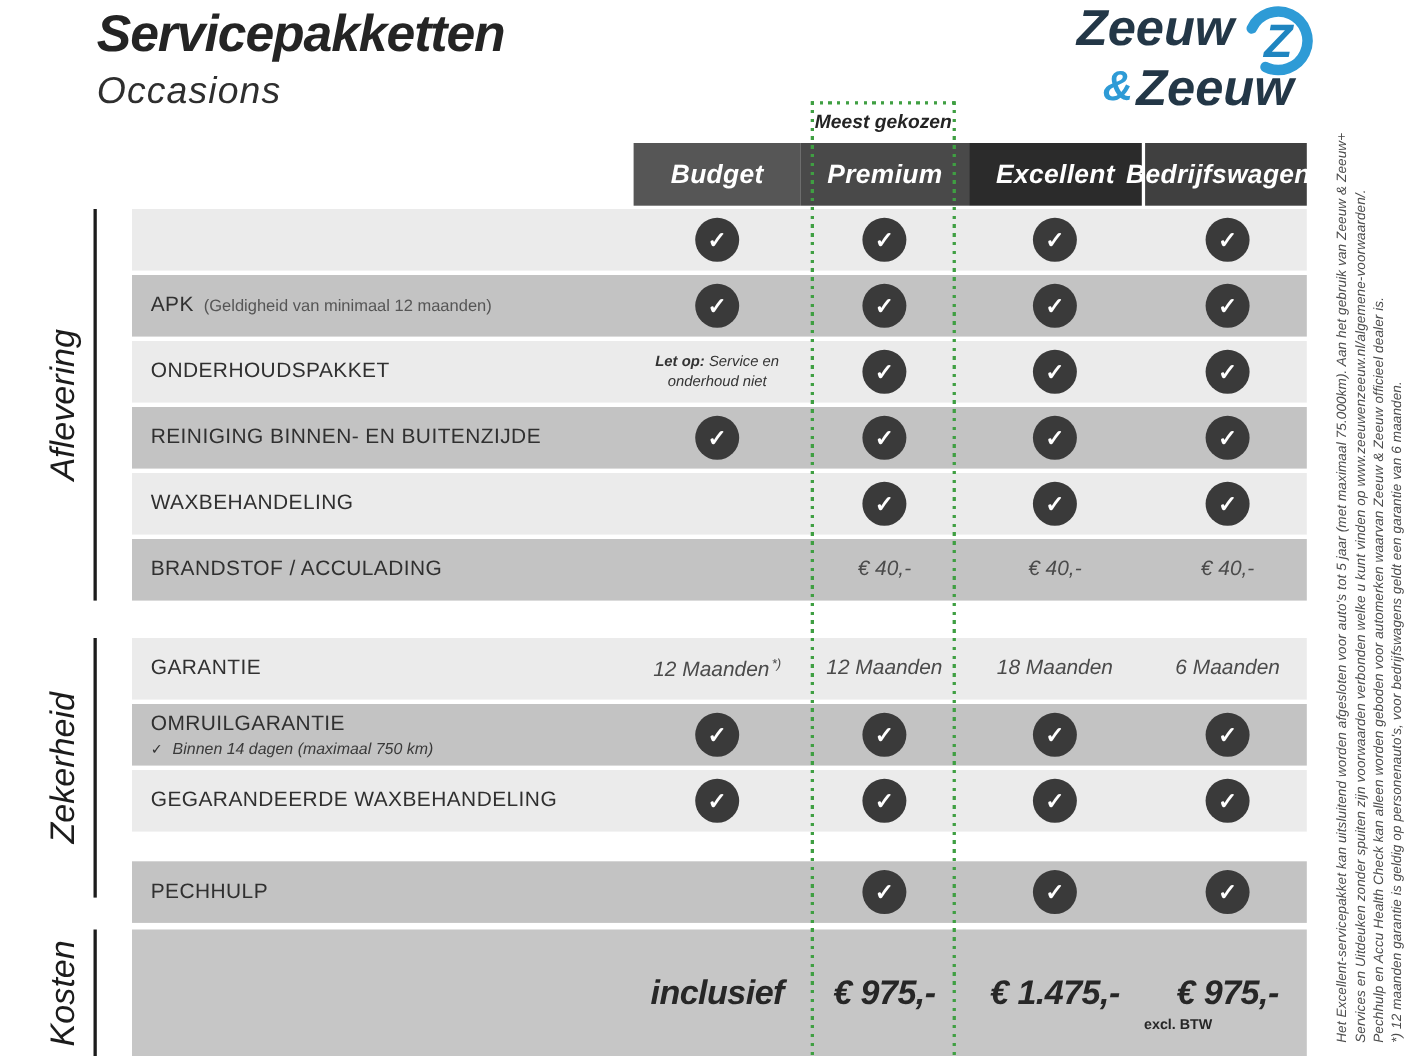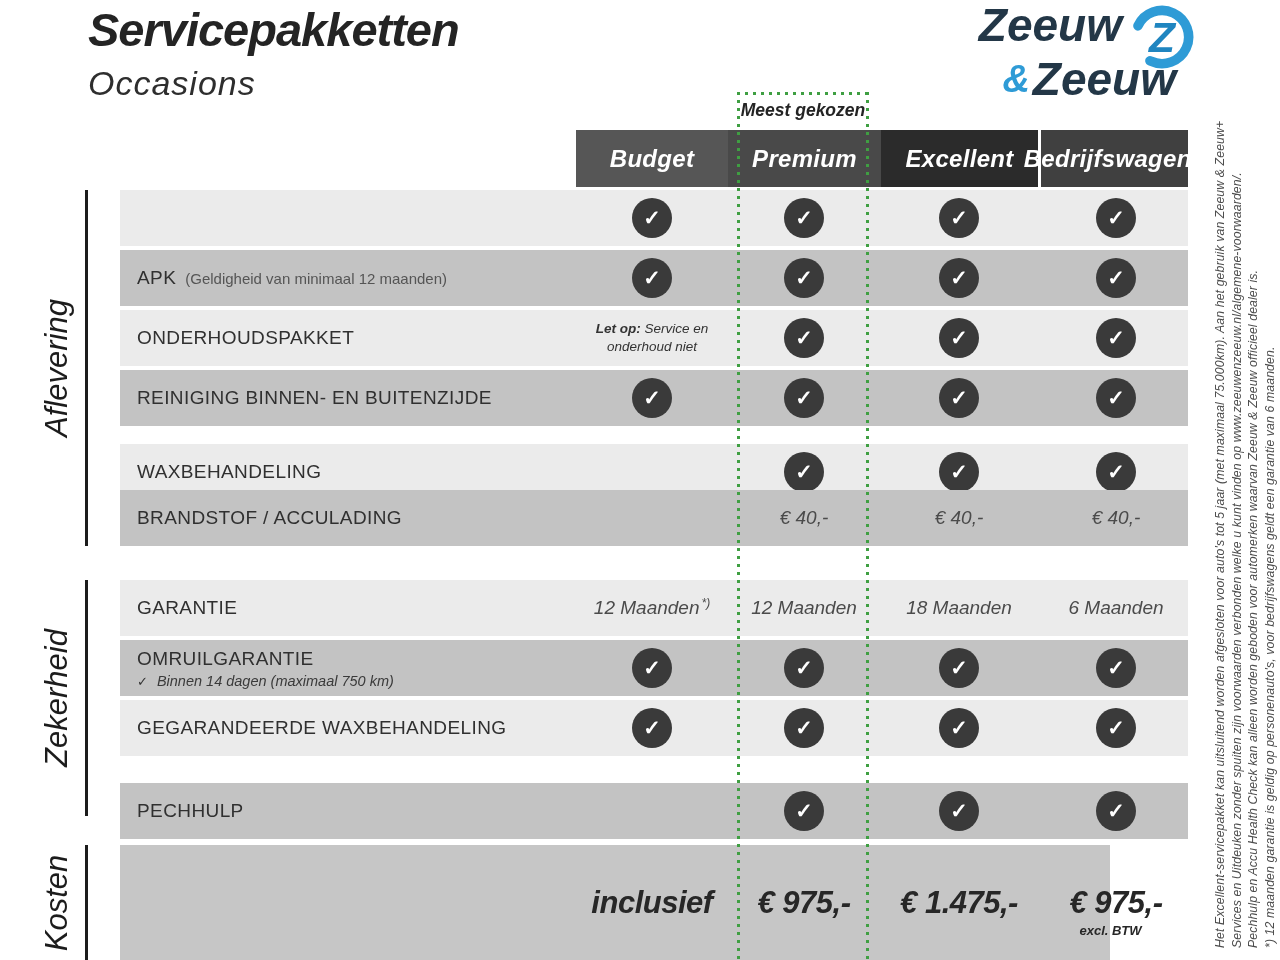--- a/index.html
+++ b/index.html
@@ -41,23 +41,23 @@
   .sub-inline{font-size:15px;color:#555;margin-left:9px;letter-spacing:0}
   .sub-below{font-style:italic;font-size:14.5px;color:#3a3a3a;letter-spacing:0}
   .tick{font-size:13px;margin-right:9px;font-style:normal;color:#333}
   .cell{position:absolute;top:0;height:100%;width:152px;display:flex;align-items:center;justify-content:center}
   .check{width:40px;height:40px;border-radius:50%;background:#3a3a3a;display:flex;align-items:center;justify-content:center;color:#fff;font-size:21px;font-weight:bold}
   .cell-text{font-style:italic;font-size:19px;color:#4b4b4b;white-space:nowrap}
   .cell-text sup{font-size:12px;margin-left:2px}
   .cell-note{font-style:italic;font-size:13.5px;color:#333;text-align:center;line-height:1.35;width:132px}
 
   
-  .band{position:absolute;left:120px;top:845px;width:990px;height:115px;background:#c6c6c6}
+  .band{position:absolute;left:120px;top:845px;width:1068px;height:115px;background:#c6c6c6}
   .price{font-weight:bold;font-style:italic;font-size:31px;color:#272727;letter-spacing:-.5px;white-space:nowrap}
-  .price-note{position:absolute;left:0;right:11px;top:78px;text-align:center;font-weight:bold;font-style:italic;font-size:13px;color:#272727}
+  .price-note{position:absolute;left:0;right:11px;top:78px;font-weight:bold;font-size:13px;color:#272727}
 
   
   .rail{position:absolute;left:85px;width:3px;background:#1c1c1c}
   .rail-label{position:absolute;left:57px;font-style:italic;font-size:31px;color:#1c1c1c;white-space:nowrap;
               transform:translate(-50%,-50%) rotate(-90deg)}
 
   
   .disclaimer{position:absolute;left:1212px;top:948px;width:832px;transform:rotate(-90deg);transform-origin:0 0;
               font-style:italic;font-size:12.3px;line-height:16.6px;color:#4c4c4c;letter-spacing:.1px;white-space:nowrap}
 </style>
@@ -155,21 +155,21 @@
       <div class="cell" style="left: 608px;">
         <div class="check">✓</div>
       </div>
       <div class="cell" style="left: 763px;">
         <div class="check">✓</div>
       </div>
       <div class="cell" style="left: 920px;">
         <div class="check">✓</div>
       </div>
     </div>
-    <div class="row light" style="top: 444px;">
+    <div class="row light" style="top: 430px;">
       <div class="row-label">
         <div>WAXBEHANDELING</div>
       </div>
       <div class="cell" style="left: 456px;"></div>
       <div class="cell" style="left: 608px;">
         <div class="check">✓</div>
       </div>
       <div class="cell" style="left: 763px;">
         <div class="check">✓</div>
       </div>

